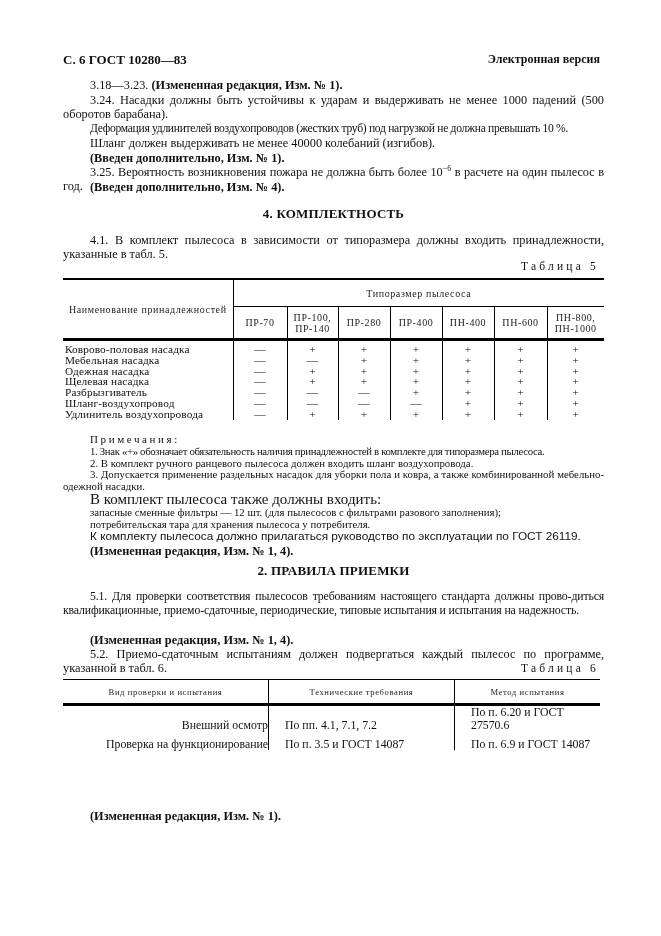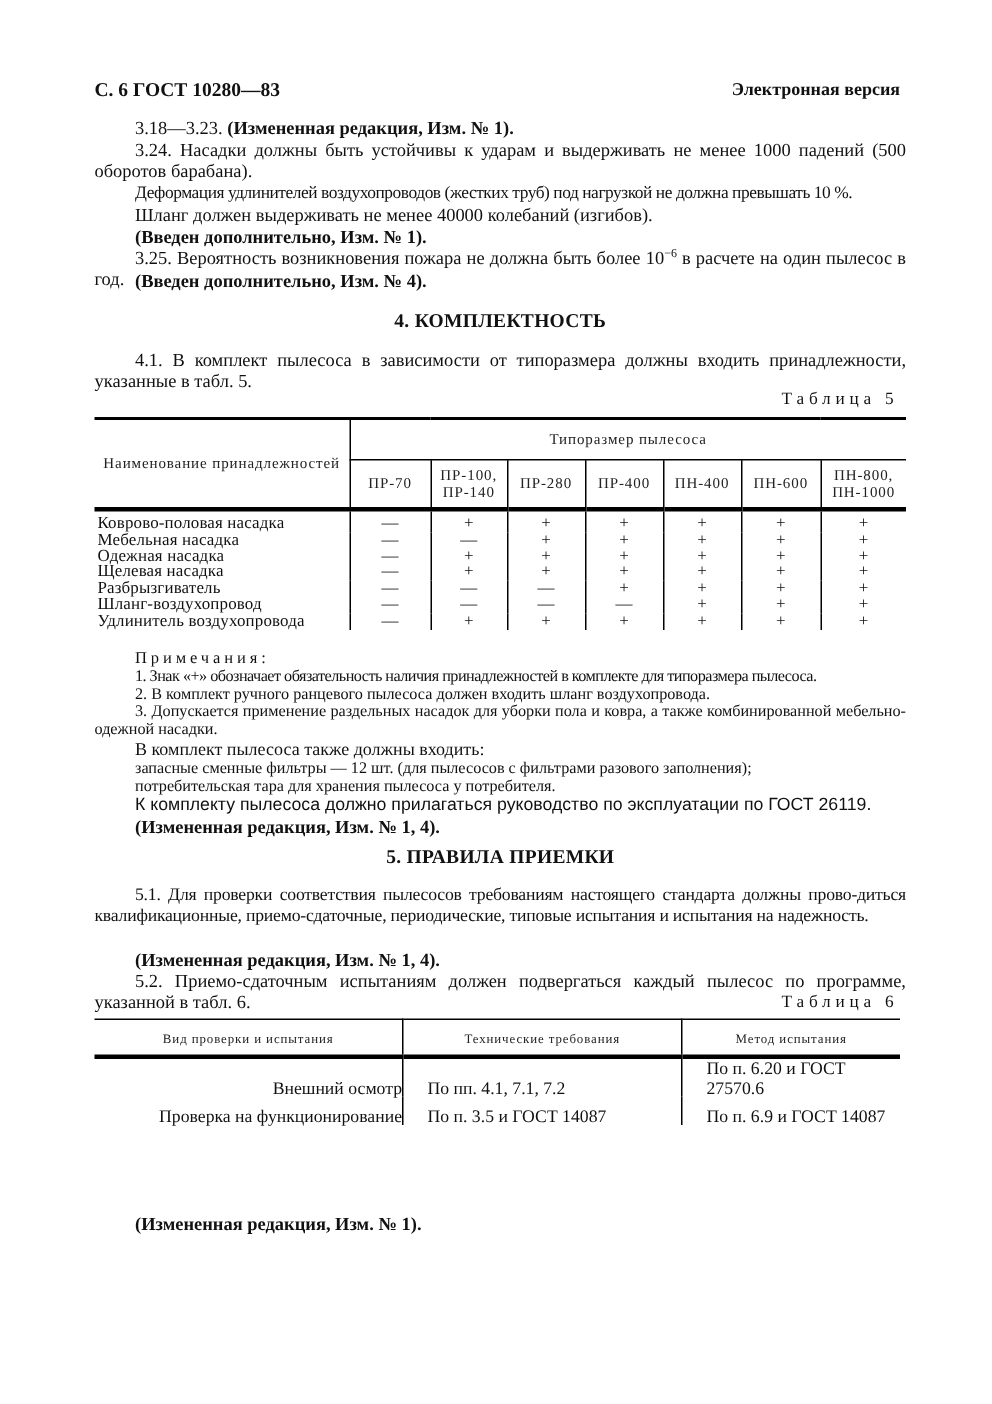--- a/index.html
+++ b/index.html
@@ -166,27 +166,27 @@
       <td>+</td>
       <td class="last">+</td>
     </tr>
   </tbody>
 </table>
 
 <div class="p ind2" style="top:432px; font-size:11px; letter-spacing:2.6px;">Примечания:</div>
 <div class="p ind2" style="top:444px; font-size:10.8px; letter-spacing:-0.35px; white-space:nowrap;">1. Знак «+» обозначает обязательность наличия принадлежностей в комплекте для типоразмера пылесоса.</div>
 <div class="p ind2" style="top:456px; font-size:10.8px;">2. В комплект ручного ранцевого пылесоса должен входить шланг воздухопровода.</div>
 <div class="p ind" style="top:468px; font-size:10.8px; line-height:12px;">3. Допускается применение раздельных насадок для уборки пола и ковра, а также комбинированной мебельно-одежной насадки.</div>
-<div class="p ind2" style="top:492px; font-size:12px;">В комплект пылесоса также должны входить:</div>
+<div class="p ind2" style="top:492px; font-size:15px;">В комплект пылесоса также должны входить:</div>
 <div class="p ind2" style="top:505px; font-size:10.8px;">запасные сменные фильтры — 12 шт. (для пылесосов с фильтрами разового заполнения);</div>
 <div class="p ind2" style="top:517px; font-size:10.8px;">потребительская тара для хранения пылесоса у потребителя.</div>
 <div class="p ind2" style="top:529px; font-size:12.6px; font-family:'Liberation Sans','DejaVu Sans',sans-serif; font-size:11.8px;">К комплекту пылесоса должно прилагаться руководство по эксплуатации по ГОСТ 26119.</div>
 <div class="p ind2 bold" style="top:544px;">(Измененная редакция, Изм. № 1, 4).</div>
 
-<div class="h2" style="top:563px;">5. ПРАВИЛА ПРИЕМКИ</div>
+<div class="h2" style="top:563px;">2. ПРАВИЛА ПРИЕМКИ</div>
 <div class="p ind" style="top:589px; font-size:11.8px; letter-spacing:-0.15px;">5.1. Для проверки соответствия пылесосов требованиям настоящего стандарта должны прово-диться квалификационные, приемо-сдаточные, периодические, типовые испытания и испытания на надежность.</div>
 <div class="p ind2 bold" style="top:633px;">(Измененная редакция, Изм. № 1, 4).</div>
 <div class="p ind" style="top:647px;">5.2. Приемо-сдаточным испытаниям должен подвергаться каждый пылесос по программе, указанной в табл. 6.</div>
 
 <div class="tcap" style="top:662px;">Таблица 6</div>
 
 <table class="t6">
   <thead>
     <tr>
       <th class="c1">Вид проверки и испытания</th>

